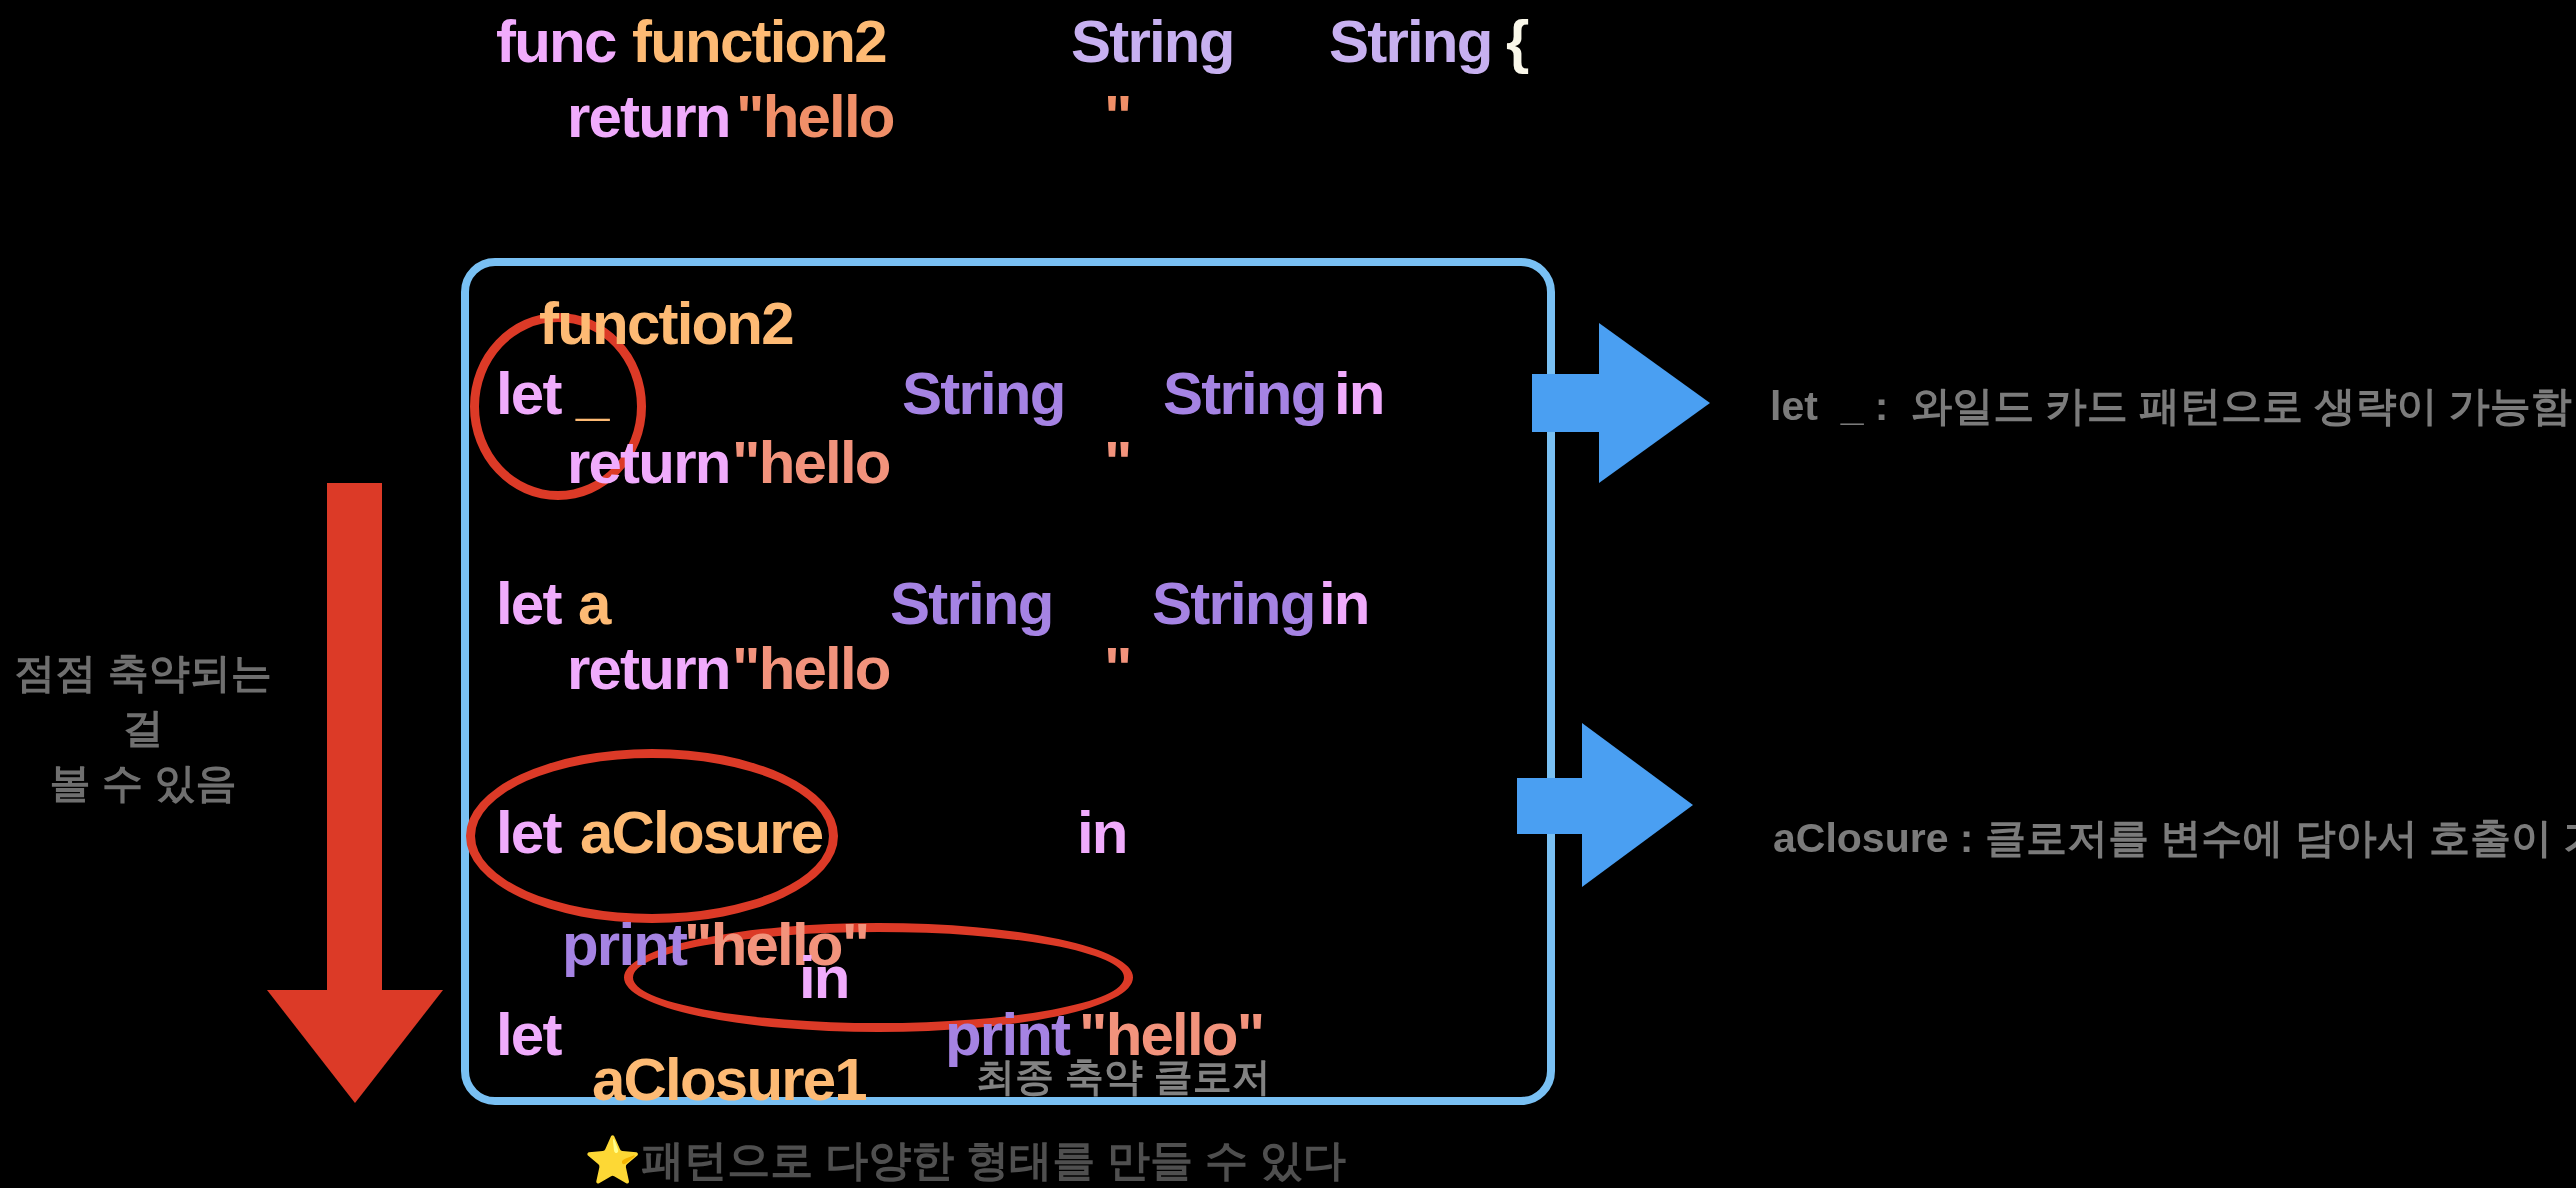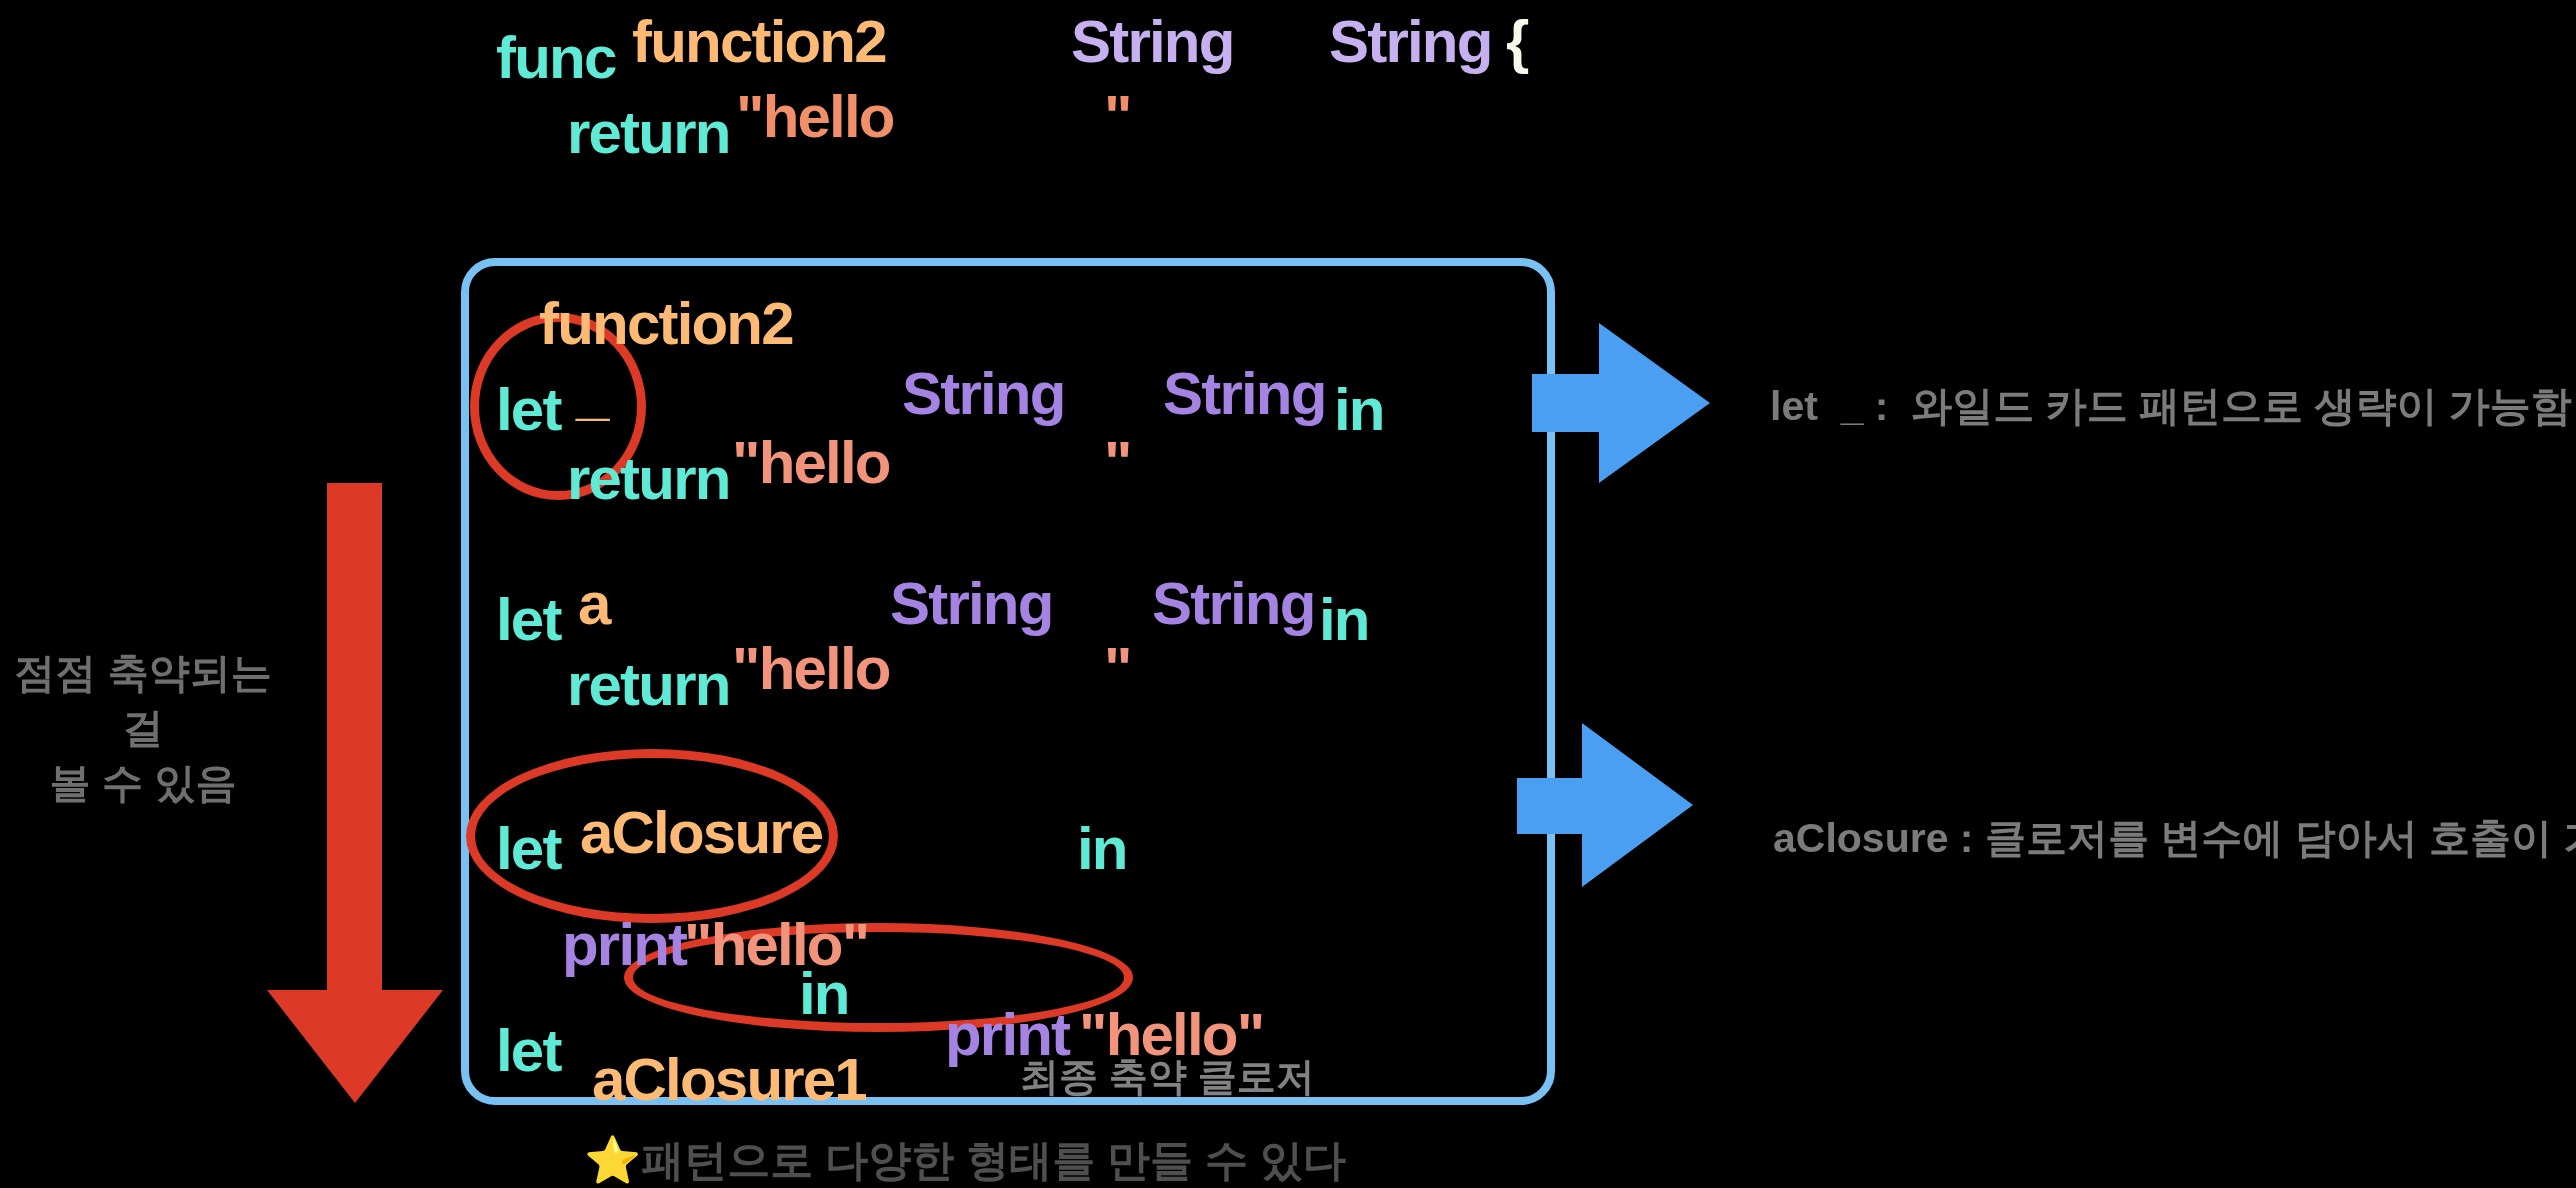--- a/index.html
+++ b/index.html
@@ -3,30 +3,30 @@
 <meta charset="utf-8">
 <style>
   html,body{margin:0;padding:0;background:#000;}
   body{position:relative;width:2576px;height:1188px;overflow:hidden;
        font-family:"Liberation Sans","DejaVu Sans",sans-serif;}
   .stage{position:absolute;inset:0;}
 
   
   .tok{position:absolute;font-weight:bold;font-size:60px;line-height:1;
        letter-spacing:-1.8px;white-space:pre;}
-  .c-pink{color:#5eead4;margin-top:16px;}
+  .c-pink{color:#f0abfc;}
   .c-teal{color:#fdba74;}
   .c-purple{color:#a583e3;}
   .c-lavender{color:#c7b0f0;}
   .c-salmon{color:#f2937c;}
   .c-orange{color:#f08f68;}
   .c-cream{color:#faf8ea;}
 
   .caption{position:absolute;left:976px;top:1050px;font-size:39px;
-           font-weight:600;color:#828282;white-space:pre;margin-left:44px;}
+           font-weight:600;color:#828282;white-space:pre;}
 
   
   .closure-box{position:absolute;left:461px;top:258px;width:1094px;height:847px;
                border:8px solid #79c0f3;border-radius:34px;box-sizing:border-box;}
 
   
   .ellipse{position:absolute;border-radius:50%;box-sizing:border-box;border:9px solid #dc3a27;}
   .e0{left:470px;top:313px;width:176px;height:187px;}
   .e1{left:466px;top:749px;width:372px;height:174px;border-width:9.8px;}
   .e2{left:624px;top:923px;width:509px;height:109px;border-width:9.8px;}

